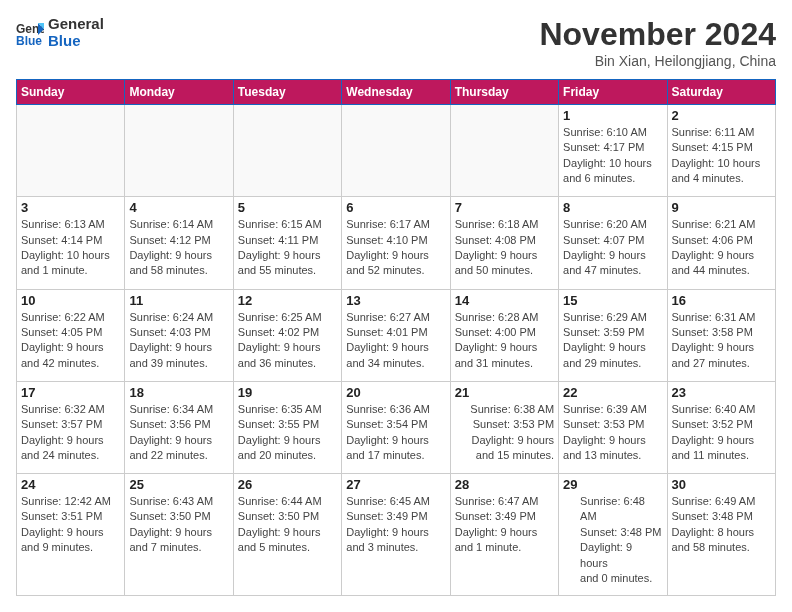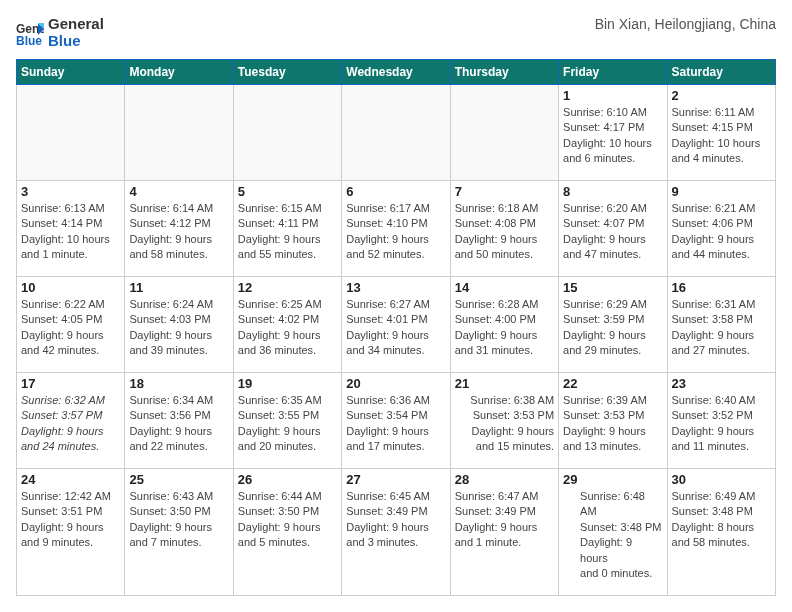--- a/index.html
+++ b/index.html
@@ -44,21 +44,21 @@
       font-size: 14px;
       color: #555;
     }
     .calendar {
       flex: 1;
       border-collapse: collapse;
       width: 100%;
       table-layout: fixed;
     }
     .calendar thead tr th {
-      background-color: #0f766e;
+      background-color: #be185d;
       color: white;
       font-size: 12px;
       font-weight: bold;
       padding: 5px 4px;
       text-align: left;
       border: 1px solid #1565c0;
       margin-left: 32px;
     }
     .calendar tbody tr td {
       vertical-align: top;
@@ -99,20 +99,21 @@
         <text x="0" y="26" font-size="12" font-weight="bold" fill="#1565c0">Blue</text>
         <polygon points="22,4 28,10 22,16" fill="#1565c0"></polygon>
         <polygon points="22,4 28,4 28,10" fill="#4fc3f7"></polygon>
       </svg>
       <div>
         <div style="font-size:15px;font-weight:bold;color:#333;line-height:1.1;">General</div>
         <div style="font-size:15px;font-weight:bold;color:#1565c0;line-height:1.1;">Blue</div>
       </div>
     </div>
     <div class="title-area">
+      <div class="month-title">November 2024</div>
       <div class="subtitle">Bin Xian, Heilongjiang, China</div>
     </div>
   </div>
 
   <table class="calendar">
     <thead>
       <tr>
         <th>Sunday</th>
         <th>Monday</th>
         <th>Tuesday</th>
@@ -242,21 +243,21 @@
             <span class="day-number">16</span>
             <div class="day-info" style="white-space: pre-line;">Sunrise: 6:31 AM
 Sunset: 3:58 PM
 Daylight: 9 hours
 and 27 minutes.</div>
           </td>
         </tr>
         <tr>
           <td>
             <span class="day-number">17</span>
-            <div class="day-info" style="white-space: pre-line; font-style: italic;">Sunrise: 6:32 AM
+            <div class="day-info" style="white-space: pre-line;">Sunrise: 6:32 AM
 Sunset: 3:57 PM
 Daylight: 9 hours
 and 24 minutes.</div>
           </td>
           <td>
             <span class="day-number">18</span>
             <div class="day-info" style="white-space: pre-line;">Sunrise: 6:34 AM
 Sunset: 3:56 PM
 Daylight: 9 hours
 and 22 minutes.</div>

